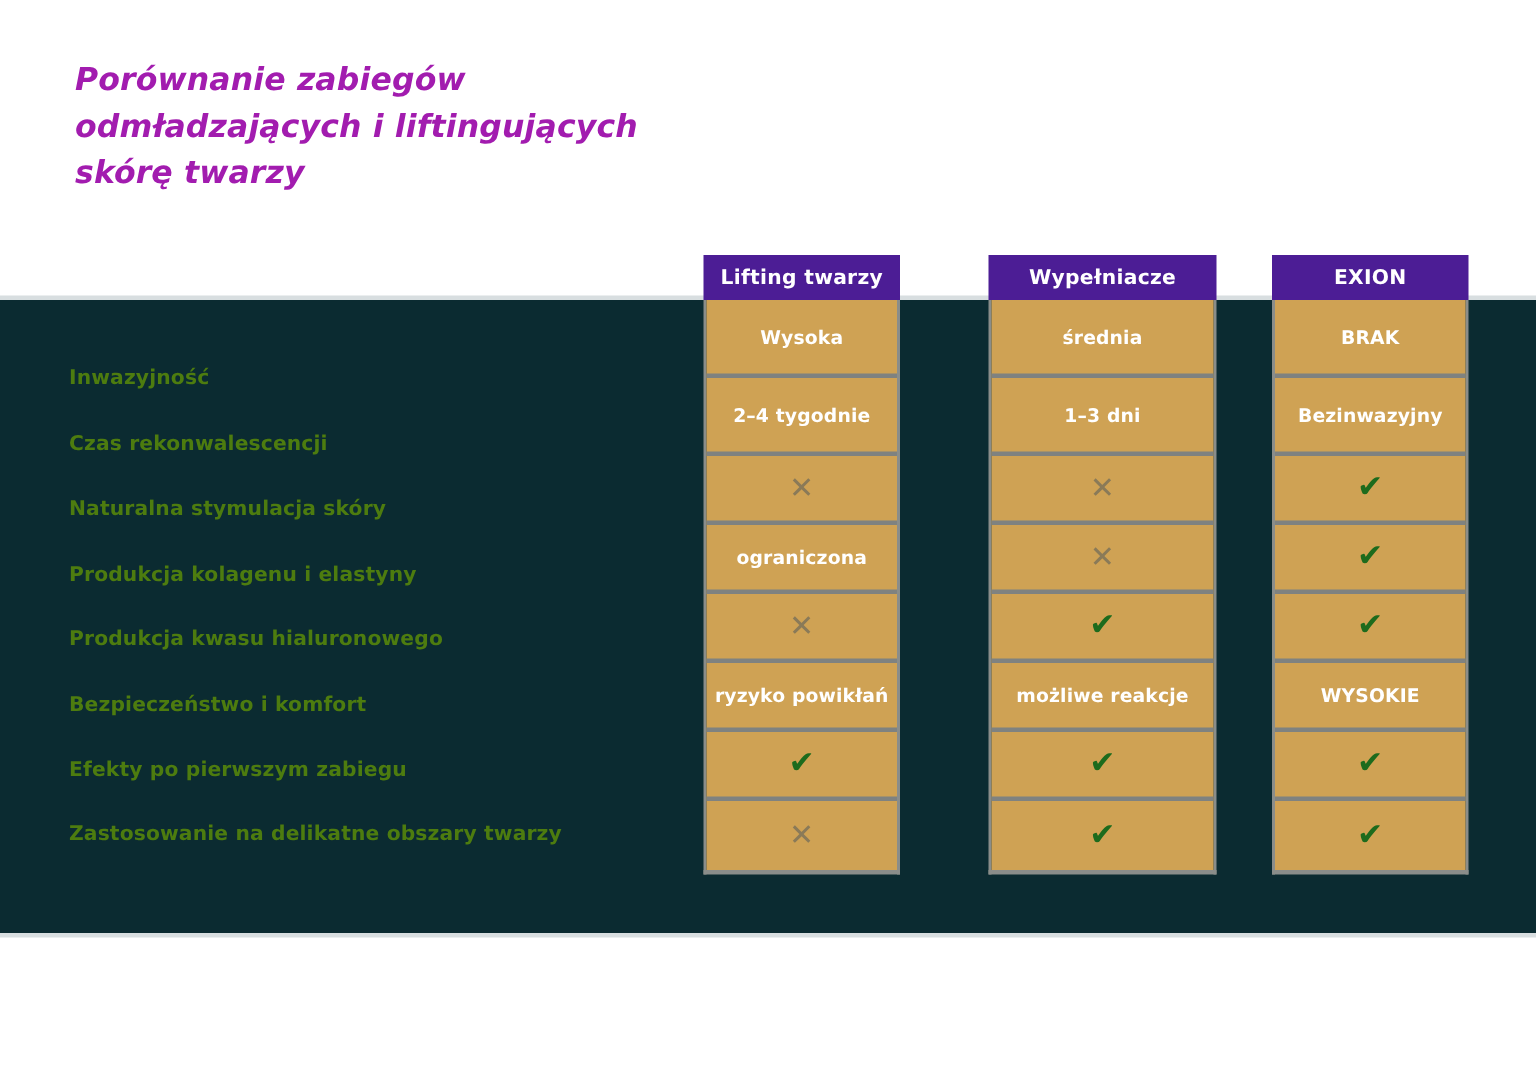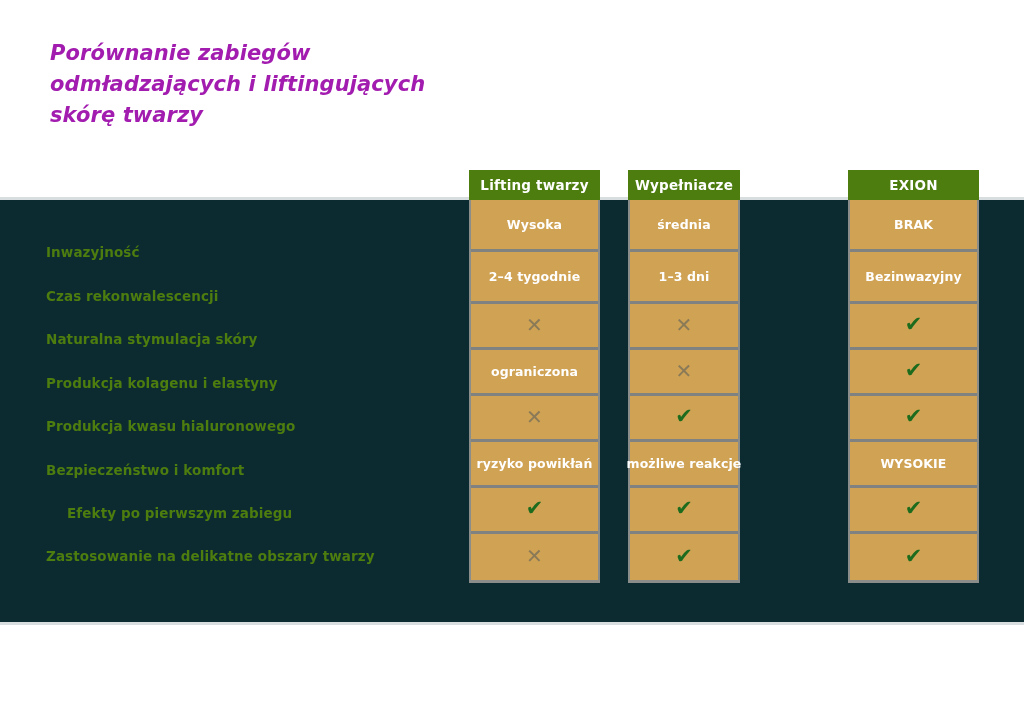--- a/index.html
+++ b/index.html
@@ -79,21 +79,21 @@
     letter-spacing: 0.1px;
   }
 
   
   .col {
     position: absolute;
     top: 170px;
   }
   .col-header {
     height: 30px;
-    background: #4d7c0f;
+    background: #4c1d95;
     color: #ffffff;
     font-size: 13.5px;
     font-weight: bold;
     display: flex;
     align-items: center;
     justify-content: center;
     letter-spacing: 0.2px;
     box-sizing: border-box;
   }
   .col-body {
@@ -147,21 +147,21 @@
   <div class="dark-panel"></div>
   <div class="panel-bottom-hairline"></div>
 
   <div class="row-labels" id="row-labels">
       <div class="row-label" style="top: 44px;">Inwazyjność</div>
       <div class="row-label" style="top: 88px;">Czas rekonwalescencji</div>
       <div class="row-label" style="top: 131px;">Naturalna stymulacja skóry</div>
       <div class="row-label" style="top: 175px;">Produkcja kolagenu i elastyny</div>
       <div class="row-label" style="top: 218px;">Produkcja kwasu hialuronowego</div>
       <div class="row-label" style="top: 262px;">Bezpieczeństwo i komfort</div>
-      <div class="row-label" style="top: 305px; margin-left: 21px;">Efekty po pierwszym zabiegu</div>
+      <div class="row-label" style="top: 305px;">Efekty po pierwszym zabiegu</div>
       <div class="row-label" style="top: 348px;">Zastosowanie na delikatne obszary twarzy</div>
     </div>
 
   <div id="columns-host">
       <div class="col" style="left: 469px; width: 131px;">
         <div class="col-header">Lifting twarzy</div>
         <div class="col-body">
           <div class="cell tall">Wysoka</div>
           <div class="cell tall">2–4 tygodnie</div>
           <div class="cell reg">
@@ -173,21 +173,21 @@
           </div>
           <div class="cell reg">ryzyko powikłań</div>
           <div class="cell reg">
             <span class="mark-yes">✔</span>
           </div>
           <div class="cell reg">
             <span class="mark-no">✕</span>
           </div>
         </div>
       </div>
-      <div class="col" style="left: 628px; width: 112px;">
+      <div class="col" style="left: 659px; width: 152px;">
         <div class="col-header">Wypełniacze</div>
         <div class="col-body">
           <div class="cell tall">średnia</div>
           <div class="cell tall">1–3 dni</div>
           <div class="cell reg">
             <span class="mark-no">✕</span>
           </div>
           <div class="cell reg">
             <span class="mark-no">✕</span>
           </div>

